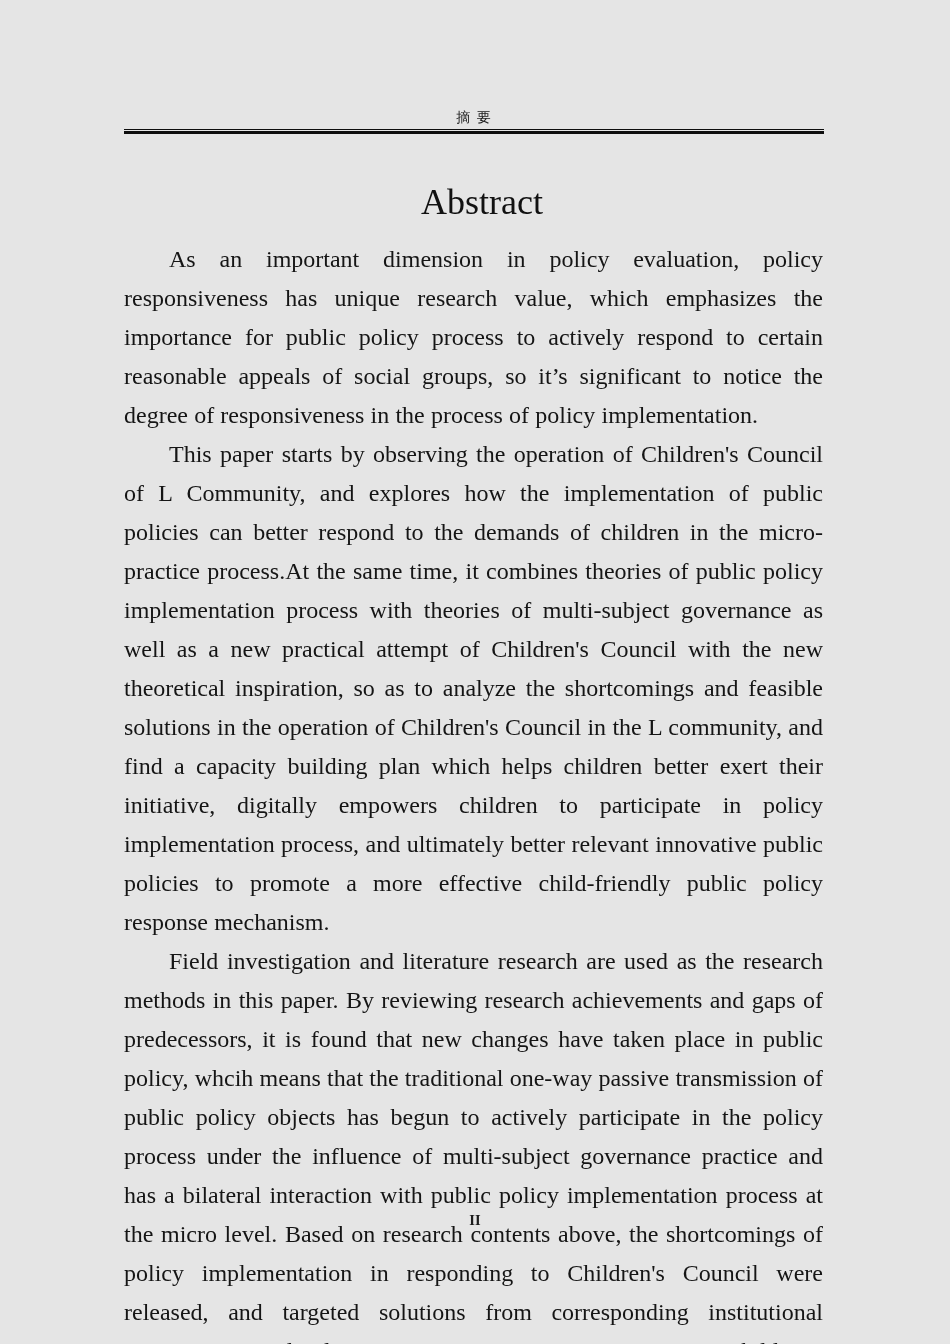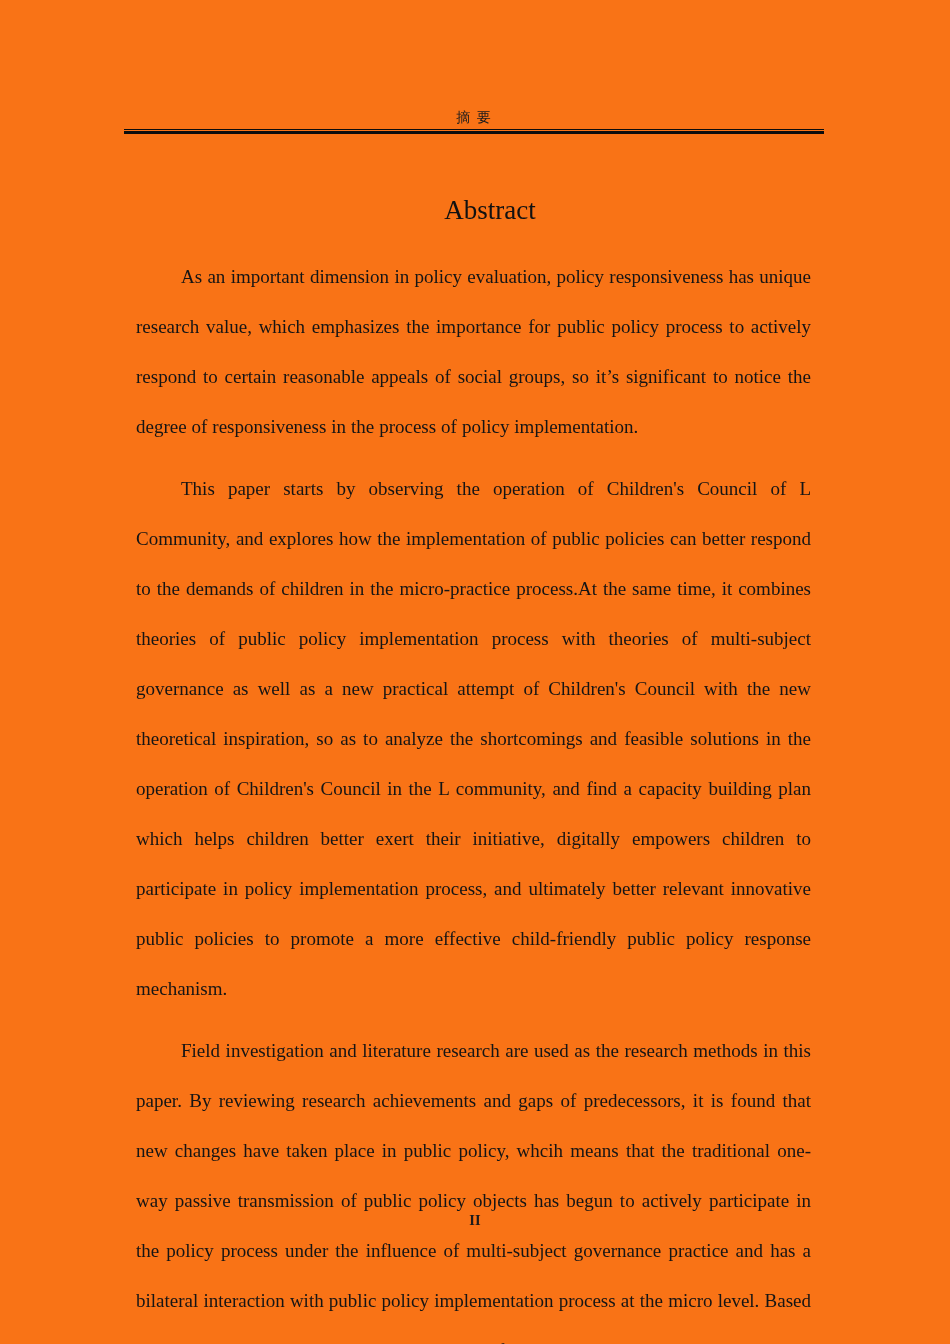--- a/index.html
+++ b/index.html
@@ -4,21 +4,21 @@
 <style>
   html, body {
     margin: 0;
     padding: 0;
     background: #ffffff;
   }
   .page {
     position: relative;
     width: 950px;
     height: 1344px;
-    background: #f97316;
+    background: #e5e5e5;
     margin: 0 auto;
     overflow: hidden;
     font-family: "Liberation Serif", "DejaVu Serif", serif;
     color: #1a1a1a;
     box-sizing: border-box;
   }
 
   
   .header-block {
     position: absolute;
@@ -43,39 +43,39 @@
     box-sizing: border-box;
   }
 
   
   .doc-title {
     position: absolute;
     left: 124px;
     top: 176px;
     width: 700px;
     text-align: center;
-    font-size: 27px;
+    font-size: 36px;
     line-height: 36px;
     font-weight: normal;
     font-family: "Liberation Serif", "DejaVu Serif", serif;
     color: #111111;
-    margin: 16px;
+    margin: 8px;
   }
 
   
   .body-block {
     position: absolute;
     left: 124px;
     top: 240px;
     width: 699px;
   }
   p.para {
-    margin: 12px;
-    font-size: 19px;
-    line-height: 50px;
+    margin: 0;
+    font-size: 24px;
+    line-height: 39px;
     text-align: justify;
     text-justify: inter-word;
     text-indent: 45px;
     color: #151515;
     word-spacing: 0.2px;
   }
 
   
   .keywords-block {
     position: absolute;

